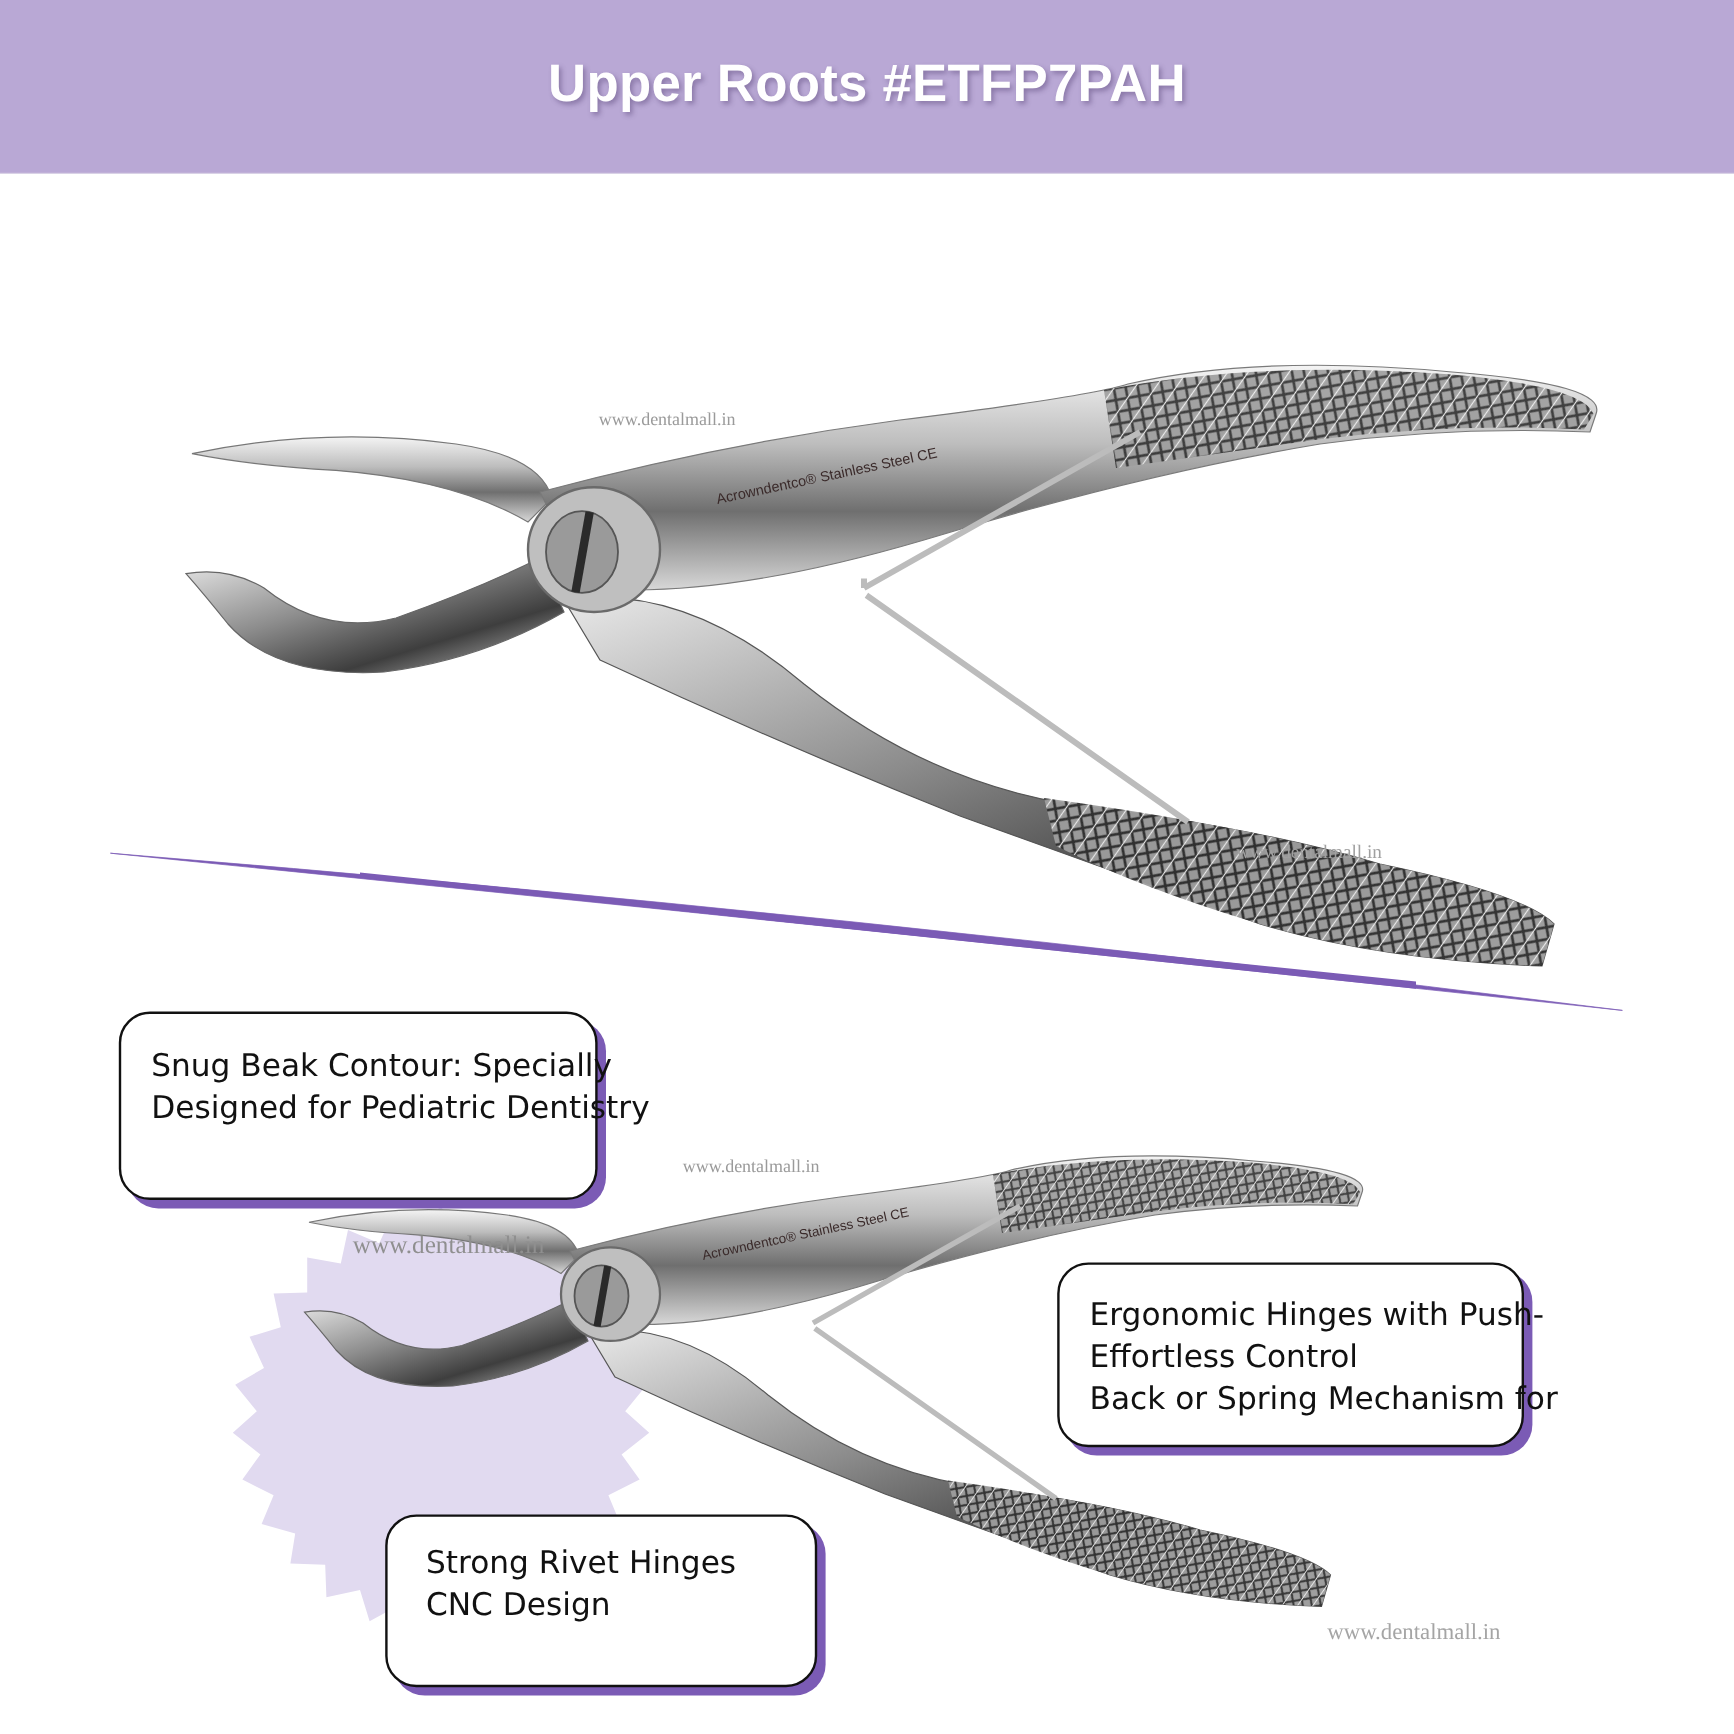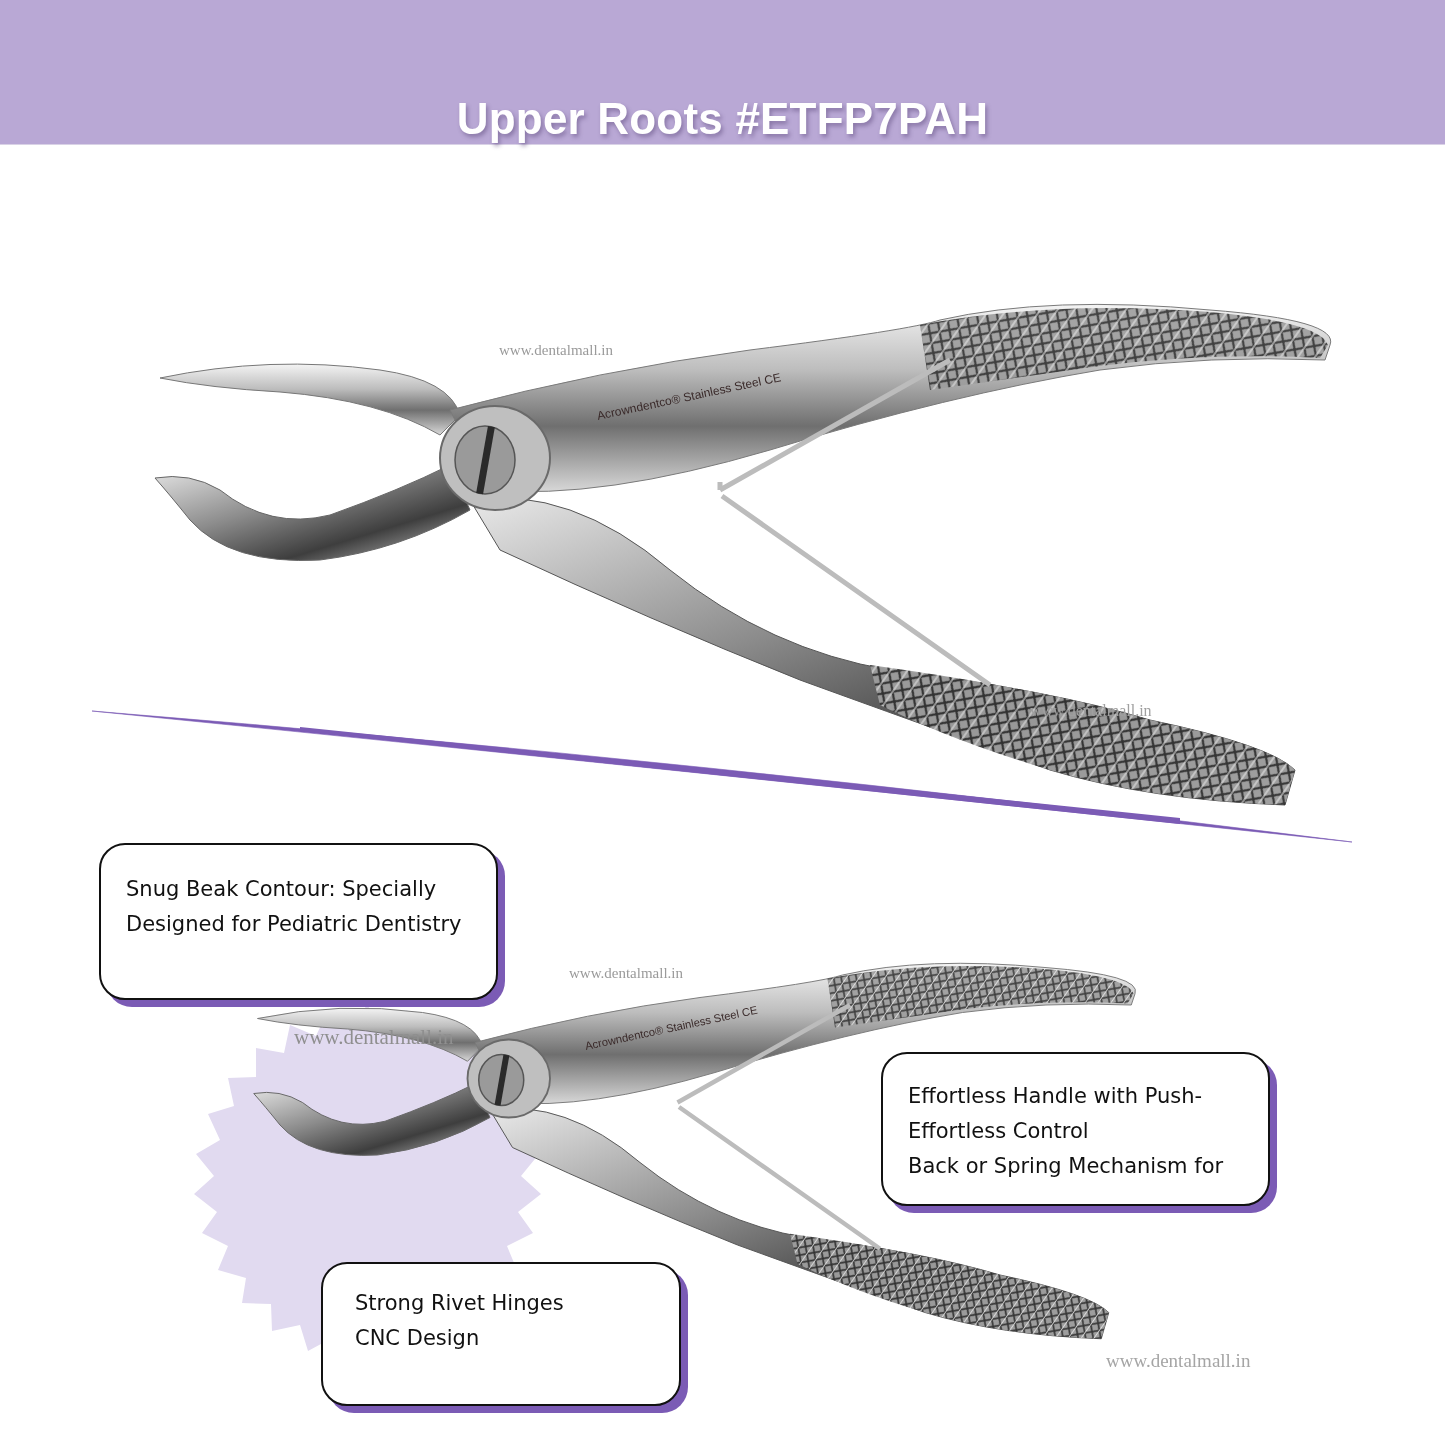--- a/index.html
+++ b/index.html
@@ -2,21 +2,21 @@
 <html><head>
   <meta charset="utf-8">
   <style>
     * { margin: 0; padding: 0; box-sizing: border-box; }
     html, body { width: 1445px; height: 1445px; background: #ffffff; overflow: hidden; }
     body { position: relative; font-family: "DejaVu Sans", sans-serif; }
 
     .header {
       position: absolute; left: 0; top: 0; width: 1445px; height: 145px;
       background: #b9a8d5;
-      display: flex; align-items: flex-end; justify-content: center;
+      display: flex; align-items: center; justify-content: center;
       border-bottom: 1px solid #d9d2e6;
     }
     .header-title {
       color: #ffffff;
       font-family: "Liberation Sans", sans-serif;
       font-weight: 700;
       font-size: 44px;
       letter-spacing: 0.2px;
       text-shadow: 2px 3px 4px rgba(80, 60, 110, 0.45);
       margin-top: -4px;
@@ -37,21 +37,21 @@
     }
 
     .callout {
       position: absolute;
       background: #ffffff;
       border: 2px solid #111111;
       border-radius: 26px;
       box-shadow: 7px 7px 0 #7b5bb5;
       color: #111111;
       font-family: "DejaVu Sans", sans-serif;
-      font-size: 21px;
+      font-size: 26px;
       line-height: 35px;
     }
     .callout .line { display: block; white-space: nowrap; }
 
     .starburst { position: absolute; left: 185px; top: 1005px; width: 365px; height: 355px; }
   </style>
 </head>
 <body>
 
 <div class="header">
@@ -128,21 +128,21 @@
 <div class="watermark" style="left:569px; top:965px; font-size:15px;">www.dentalmall.in</div>
 <div class="watermark" style="left:294px; top:1025px; font-size:21px; color:#8f8f8f;">www.dentalmall.in</div>
 <div class="watermark" style="left:1106px; top:1350px; font-size:19px; color:#a5a5a5;">www.dentalmall.in</div>
 
 <div class="callout" style="left:99px; top:843px; width:399px; height:157px; padding:27px 0 0 25px;">
   <span class="line">Snug Beak Contour: Specially</span>
   <span class="line">Designed for Pediatric Dentistry</span>
 </div>
 
 <div class="callout" style="left:881px; top:1052px; width:389px; height:154px; padding:25px 0 0 25px;">
-  <span class="line">Effortless Handle with Push-</span>
+  <span class="line">Ergonomic Hinges with Push-</span>
   <span class="line">Effortless Control</span>
   <span class="line">Back or Spring Mechanism for</span>
 </div>
 
 <div class="callout" style="left:321px; top:1262px; width:360px; height:144px; padding:22px 0 0 32px;">
   <span class="line">Strong Rivet Hinges</span>
   <span class="line">CNC Design</span>
 </div>
 
 </body></html>

